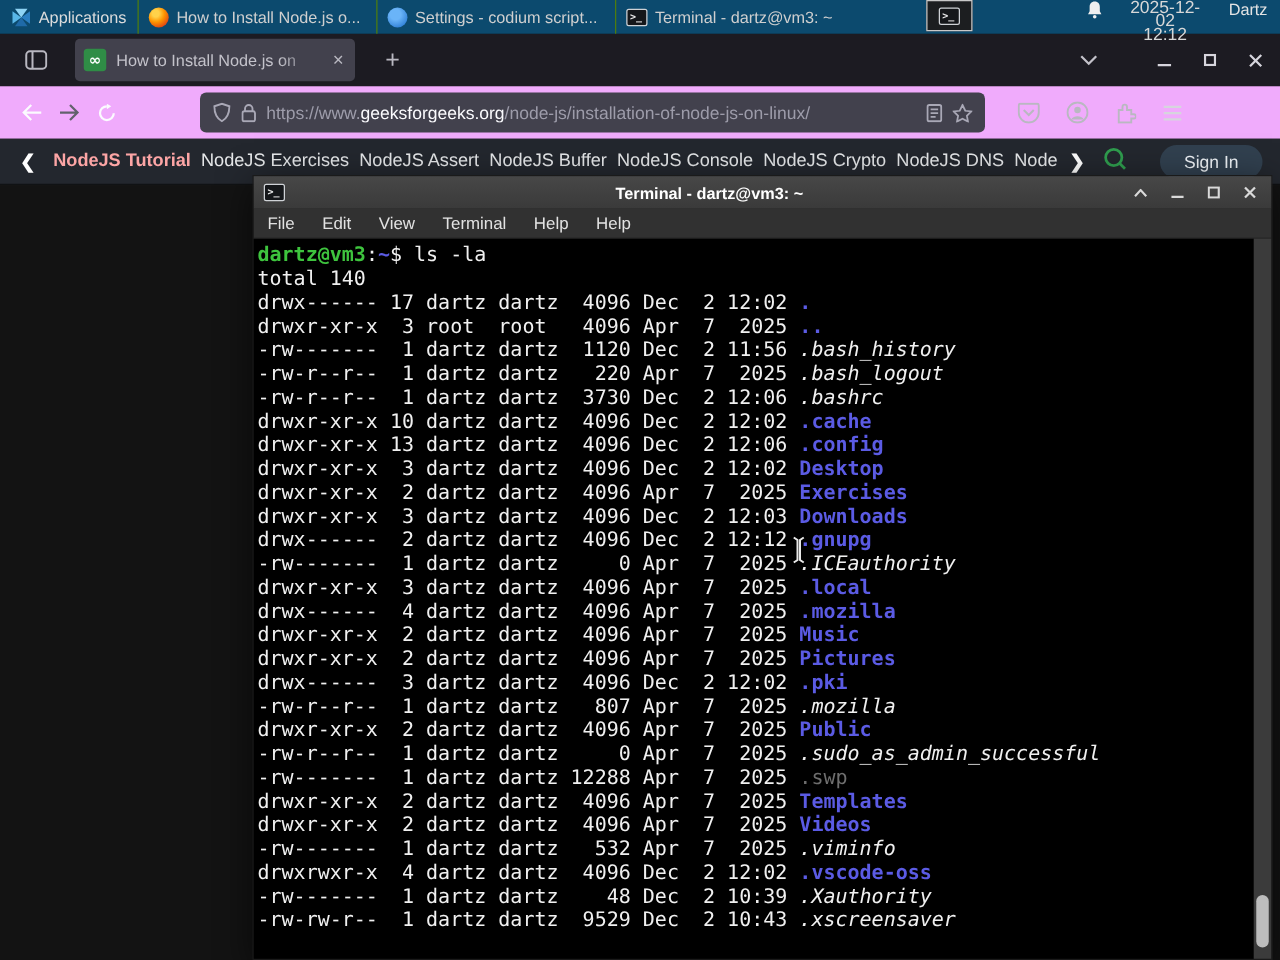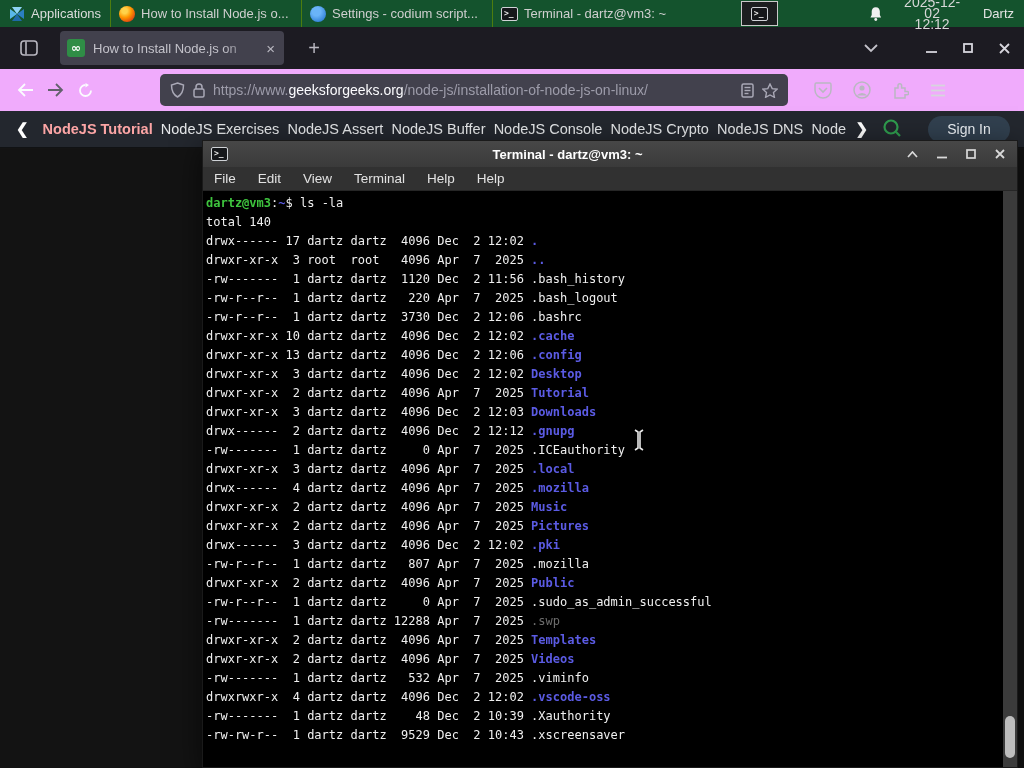--- a/index.html
+++ b/index.html
@@ -1,20 +1,20 @@
 <!DOCTYPE html>
 <html><head>
 <meta charset="utf-8">
 <style>
   * { margin:0; padding:0; box-sizing:border-box; }
   html,body { width:1024px; height:768px; overflow:hidden; background:#111; font-family:"Liberation Sans", sans-serif; }
   .screen { position:absolute; inset:0; width:1024px; height:768px; }
 
   
-  .panel { position:absolute; top:0; left:0; width:1024px; height:27px; background:#14532d; display:flex; align-items:center; color:#dcdcdc; font-size:13px; z-index:50; }
+  .panel { position:absolute; top:0; left:0; width:1024px; height:27px; background:#0c4a6e; display:flex; align-items:flex-start; color:#dcdcdc; font-size:13px; z-index:50; }
   .app-menu { display:flex; align-items:center; gap:6px; padding:0 9px; height:100%; cursor:default; }
   .winbtn { display:flex; align-items:center; gap:6px; height:100%; padding:0 8px; width:196px; border-left:1px solid #4d7c0f; }
   .winbtn-label { white-space:nowrap; overflow:hidden; color:#cfcfcf; }
   .ico { width:16px; height:16px; flex:0 0 16px; border-radius:50%; }
   .ico.firefox { background:radial-gradient(circle at 35% 30%, #ffd24a 0 18%, #ff9500 45%, #e44c10 75%, #b5306a 100%); }
   .ico.vscodium { background:radial-gradient(circle at 40% 35%, #6ab4f8 0 30%, #2f7fd6 80%); }
   .term-mini { width:17px; height:14px; background:#15171a; border:1px solid #cfd2d6; border-radius:2px; color:#e8e8e8; font:bold 8px "DejaVu Sans Mono", monospace; line-height:12px; padding-left:2px; flex:0 0 17px; }
   .tray-term { margin-left:58px; width:38px; height:25px; border:1px solid #c9c9c9; background:#1c1e20; display:flex; align-items:center; justify-content:center; }
   .bell { margin-left:90px; }
   .clock { margin-left:14px; text-align:center; font-size:14px; line-height:11px; color:#d8d8d8; }
@@ -53,27 +53,27 @@
   .signin { margin-left:26px; margin-right:14px; width:82px; height:27px; border-radius:14px; background:#31404f; color:#eef2f6; font-size:14px; border:none; display:flex; align-items:center; justify-content:center; }
   .pagebody { position:absolute; top:122px; bottom:0; left:0; width:1024px; background:#131313; }
 
   
   .term { position:absolute; left:202px; top:140px; width:816px; height:628px; z-index:40; border:1px solid #1a1a1a; box-shadow:0 8px 28px rgba(0,0,0,.6); }
   .term-title { height:26px; background:linear-gradient(#474747,#3a3a3a); display:flex; align-items:center; padding:0 8px; }
   .term-title-text { flex:1; text-align:center; color:#ffffff; font-weight:bold; font-size:13px; }
   .term-btns { display:flex; gap:19px; color:#d9d9d9; font-size:12px; align-items:center; margin-right:4px; }
   .term-menu { height:24px; background:#313131; display:flex; align-items:center; color:#e2e2e2; font-size:13.5px; border-bottom:1px solid #262626; }
   .term-menu-item { padding:0 11px; }
-  .term-body { position:absolute; left:0; right:14px; top:50px; bottom:0; background:#000; font-family:"DejaVu Sans Mono", monospace; font-size:12px; line-height:19px; color:#f0f0f0; padding:3px 0 16px 3px; overflow:hidden; }
+  .term-body { position:absolute; left:0; right:14px; top:50px; bottom:0; background:#000; font-family:"DejaVu Sans Mono", monospace; font-size:16px; line-height:19px; color:#f0f0f0; padding:3px 0 16px 3px; overflow:hidden; }
   .term-line { white-space:pre; }
   .u-green { color:#3ec43e; font-weight:bold; }
   .u-blue  { color:#5b5be4; font-weight:bold; }
   .f-dir   { color:#5b5be4; font-weight:bold; }
   .f-dim   { color:#6e6e6e; }
-  .f-file  { color:#f0f0f0; }
+  .f-file  { color:#f0f0f0;font-style:italic; }
   .term-scroll { position:absolute; right:0; top:50px; bottom:0; width:14px; background:#3b3b3b; }
   .term-scroll .thumb { position:absolute; left:2px; bottom:9px; width:10px; height:42px; background:#bdbdbd; border-radius:5px; }
 
   .ibeam { position:absolute; left:632px; top:428px; z-index:60; }
 </style>
 </head>
 <body>
 
 <div class="screen">
 
@@ -262,21 +262,21 @@
         <div class="term-line"><span class="u-green">dartz@vm3</span><span>:</span><span class="u-blue">~</span><span>$ </span><span>ls -la</span></div>
         <div class="term-line">total 140</div>
         <div class="term-line"><span>drwx------ 17 dartz dartz  4096 Dec  2 12:02 </span><span class="f-dir">.</span></div>
         <div class="term-line"><span>drwxr-xr-x  3 root  root   4096 Apr  7  2025 </span><span class="f-dir">..</span></div>
         <div class="term-line"><span>-rw-------  1 dartz dartz  1120 Dec  2 11:56 </span><span class="f-file">.bash_history</span></div>
         <div class="term-line"><span>-rw-r--r--  1 dartz dartz   220 Apr  7  2025 </span><span class="f-file">.bash_logout</span></div>
         <div class="term-line"><span>-rw-r--r--  1 dartz dartz  3730 Dec  2 12:06 </span><span class="f-file">.bashrc</span></div>
         <div class="term-line"><span>drwxr-xr-x 10 dartz dartz  4096 Dec  2 12:02 </span><span class="f-dir">.cache</span></div>
         <div class="term-line"><span>drwxr-xr-x 13 dartz dartz  4096 Dec  2 12:06 </span><span class="f-dir">.config</span></div>
         <div class="term-line"><span>drwxr-xr-x  3 dartz dartz  4096 Dec  2 12:02 </span><span class="f-dir">Desktop</span></div>
-        <div class="term-line"><span>drwxr-xr-x  2 dartz dartz  4096 Apr  7  2025 </span><span class="f-dir">Tutorial</span></div>
+        <div class="term-line"><span>drwxr-xr-x  2 dartz dartz  4096 Apr  7  2025 </span><span class="f-dir">Exercises</span></div>
         <div class="term-line"><span>drwxr-xr-x  3 dartz dartz  4096 Dec  2 12:03 </span><span class="f-dir">Downloads</span></div>
         <div class="term-line"><span>drwx------  2 dartz dartz  4096 Dec  2 12:12 </span><span class="f-dir">.gnupg</span></div>
         <div class="term-line"><span>-rw-------  1 dartz dartz     0 Apr  7  2025 </span><span class="f-file">.ICEauthority</span></div>
         <div class="term-line"><span>drwxr-xr-x  3 dartz dartz  4096 Apr  7  2025 </span><span class="f-dir">.local</span></div>
         <div class="term-line"><span>drwx------  4 dartz dartz  4096 Apr  7  2025 </span><span class="f-dir">.mozilla</span></div>
         <div class="term-line"><span>drwxr-xr-x  2 dartz dartz  4096 Apr  7  2025 </span><span class="f-dir">Music</span></div>
         <div class="term-line"><span>drwxr-xr-x  2 dartz dartz  4096 Apr  7  2025 </span><span class="f-dir">Pictures</span></div>
         <div class="term-line"><span>drwx------  3 dartz dartz  4096 Dec  2 12:02 </span><span class="f-dir">.pki</span></div>
         <div class="term-line"><span>-rw-r--r--  1 dartz dartz   807 Apr  7  2025 </span><span class="f-file">.mozilla</span></div>
         <div class="term-line"><span>drwxr-xr-x  2 dartz dartz  4096 Apr  7  2025 </span><span class="f-dir">Public</span></div>

